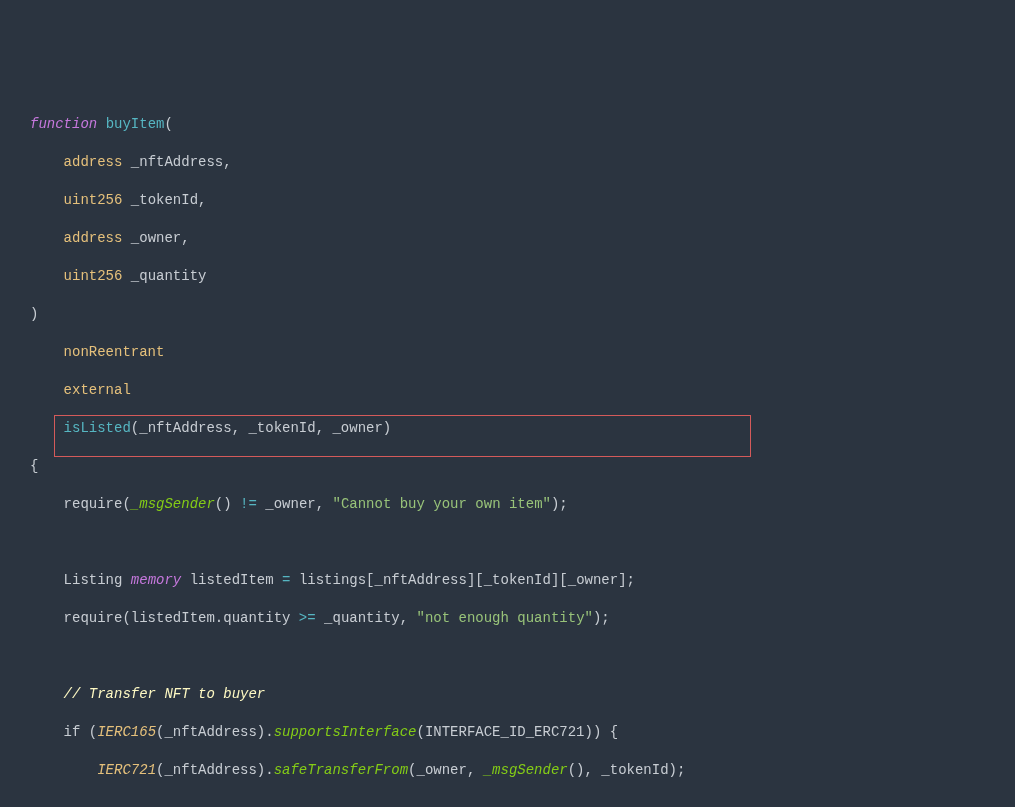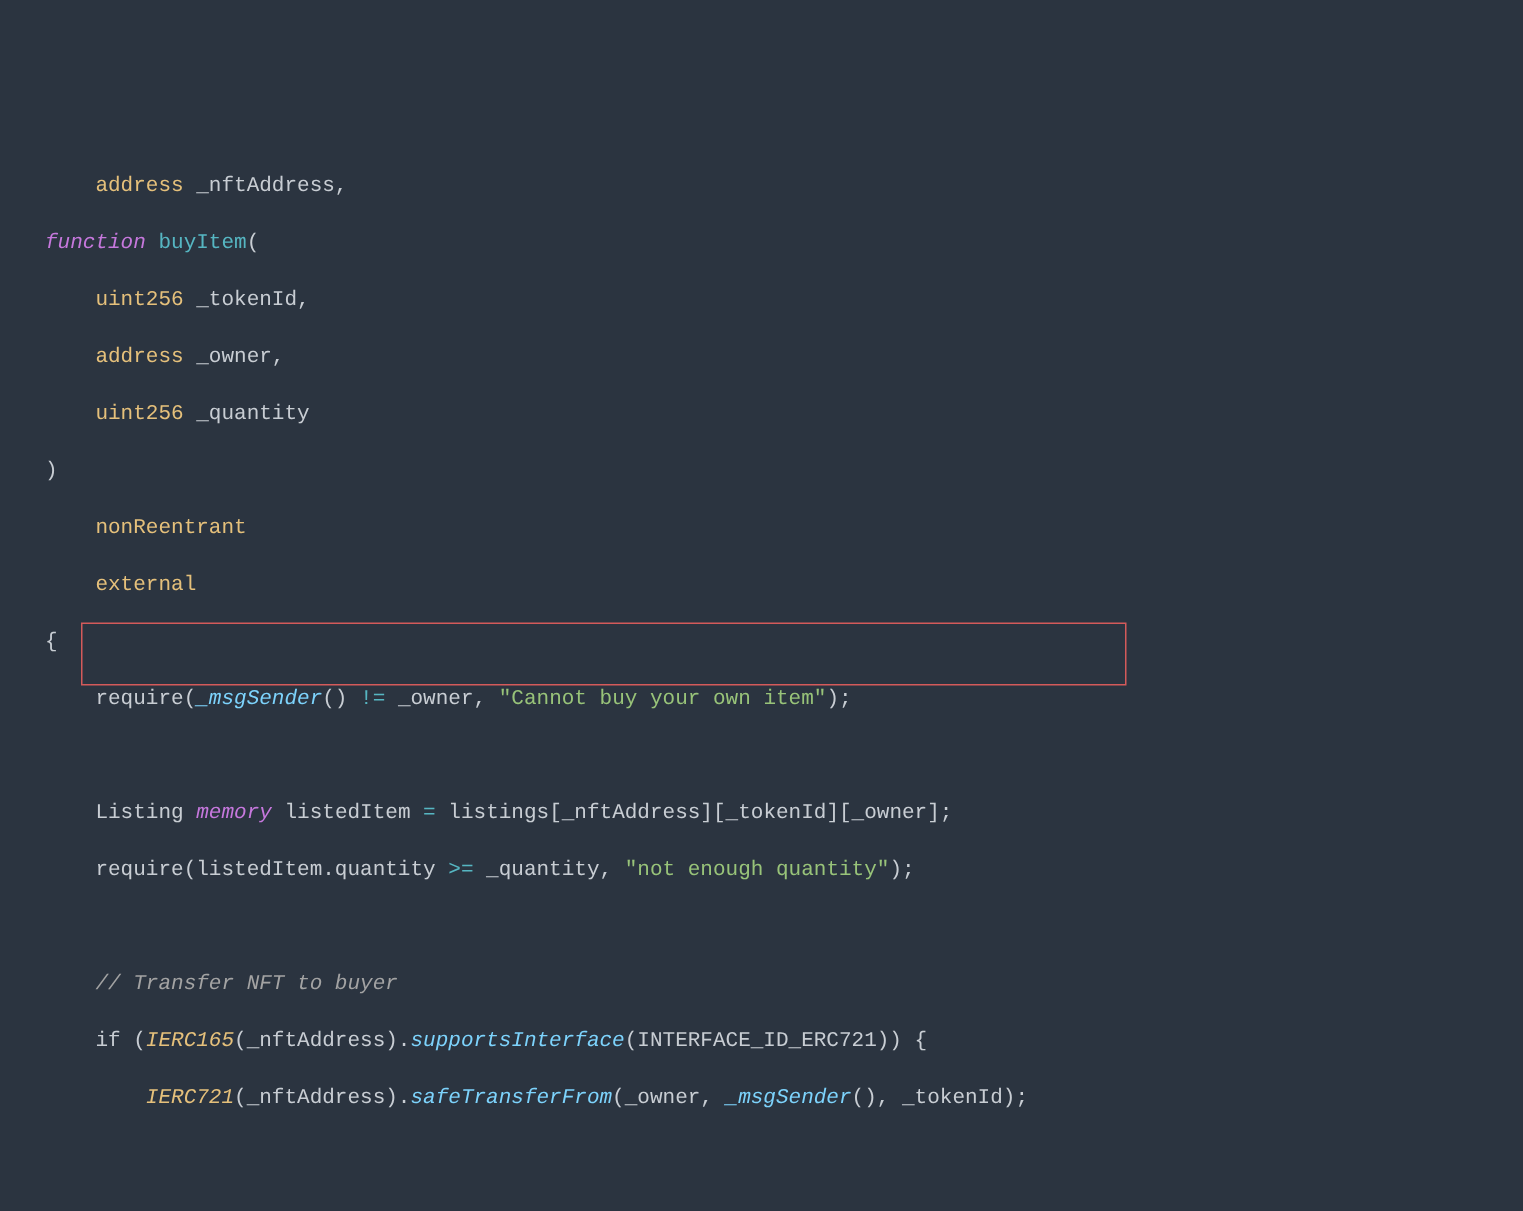--- a/index.html
+++ b/index.html
@@ -15,39 +15,40 @@
   .highlight-box {
     border: 1px solid #d45a5a;
     position: absolute;
     pointer-events: none;
   }
   .kw { color: #c678dd; font-style: italic; }
   .fn { color: #56b6c2; }
   .type { color: #e5c07b; }
   .str { color: #98c379; }
   .op { color: #56b6c2; }
-  .comment { color: #a3a3a3; font-style: italic; }
-  .method { color: #7dd3fc; font-style: italic; }
+  .comment { color: #fef9c3; font-style: italic; }
+  .method { color: #84cc16; font-style: italic; }
   .typecall { color: #e5c07b; font-style: italic; }
   .wrapper { position: relative; }
 </style>
 </head>
 <body>
 
 
 
 <div class="wrapper">
+<div><span class="kw">function</span> <span class="fn">buyItem</span><span>(</span></div>
 <div>    <span class="type">address</span><span> _nftAddress,</span></div>
-<div><span class="kw">function</span> <span class="fn">buyItem</span><span>(</span></div>
 <div>    <span class="type">uint256</span><span> _tokenId,</span></div>
 <div>    <span class="type">address</span><span> _owner,</span></div>
 <div>    <span class="type">uint256</span><span> _quantity</span></div>
 <div><span>)</span></div>
 <div>    <span class="type">nonReentrant</span></div>
 <div>    <span class="type">external</span></div>
+<div>    <span class="fn">isListed</span><span>(_nftAddress, _tokenId, _owner)</span></div>
 <div><span>{</span></div>
 <div>    <span>require(</span><span class="method">_msgSender</span><span>() </span><span class="op">!=</span><span> _owner, </span><span class="str">"Cannot buy your own item"</span><span>);</span></div>
 <div> </div>
 <div>    <span>Listing </span><span class="kw">memory</span><span> listedItem </span><span class="op">=</span><span> listings[_nftAddress][_tokenId][_owner];</span></div>
 <div>    <span>require(listedItem.quantity </span><span class="op">&gt;=</span><span> _quantity, </span><span class="str">"not enough quantity"</span><span>);</span></div>
 <div> </div>
 <div>    <span class="comment">// Transfer NFT to buyer</span></div>
 <div>    <span>if (</span><span class="typecall">IERC165</span><span>(_nftAddress).</span><span class="method">supportsInterface</span><span>(INTERFACE_ID_ERC721)) {</span></div>
 <div>        <span class="typecall">IERC721</span><span>(_nftAddress).</span><span class="method">safeTransferFrom</span><span>(_owner, </span><span class="method">_msgSender</span><span>(), _tokenId);</span></div>
 

